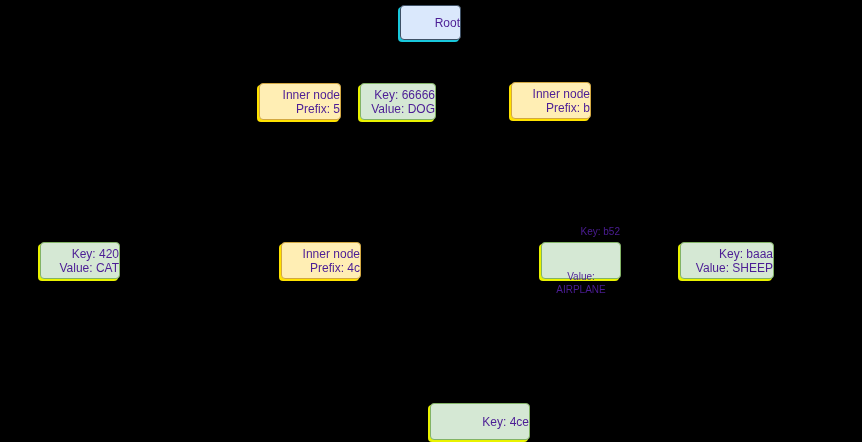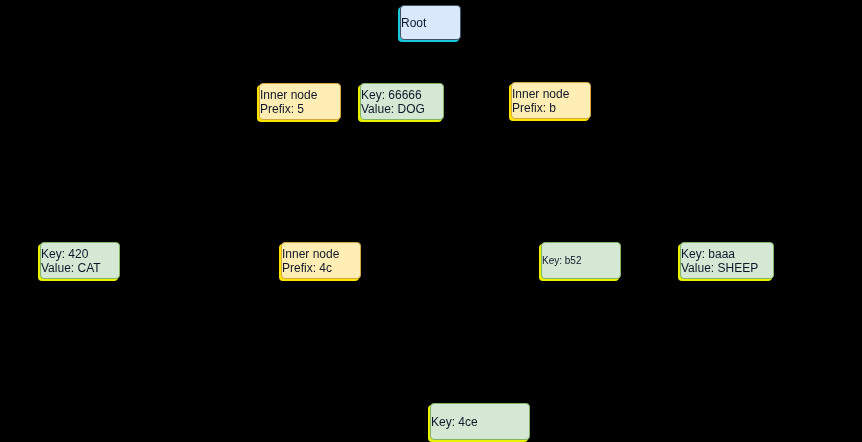--- a/index.html
+++ b/index.html
@@ -9,26 +9,26 @@
     height: 442px;
     background: #000000;
     overflow: hidden;
     font-family: "Liberation Sans", sans-serif;
   }
   .node {
     position: absolute;
     box-sizing: border-box;
     display: flex;
     flex-direction: column;
-    align-items: flex-start;
+    align-items: flex-end;
     justify-content: center;
     text-align: center;
     font-size: 12px;
     line-height: 14px;
-    color: #0f172a;
+    color: #4c1d95;
     border-radius: 4px;
     border: 1.5px solid #000;
     cursor: default;
   }
   .node.blue {
     background: var(--root-fill, #dae8fc);
     border-color: var(--root-border, #3f5166);
     box-shadow: -2px 2px 0 0 var(--root-glow, #19c8dc);
   }
   .node.yellow {
@@ -54,21 +54,21 @@
 
   <div class="node blue" style="left:400px; top:5px; width:61px; height:35px;">
     <span>Root</span>
   </div>
 
   <div class="node yellow" style="left:259px; top:83px; width:82px; height:37px;">
     <span>Inner node</span>
     <span>Prefix: 5</span>
   </div>
 
-  <div class="node green" style="left:360px; top:83px; width:84px; height:37px;">
+  <div class="node green" style="left:360px; top:83px; width:76px; height:37px;">
     <span>Key: 66666</span>
     <span>Value: DOG</span>
   </div>
 
   <div class="node yellow" style="left:511px; top:82px; width:80px; height:37px;">
     <span>Inner node</span>
     <span>Prefix: b</span>
   </div>
 
   <div class="node green" style="left:40px; top:242px; width:80px; height:37px;">
@@ -76,20 +76,21 @@
     <span>Value: CAT</span>
   </div>
 
   <div class="node yellow" style="left:281px; top:242px; width:80px; height:37px;">
     <span>Inner node</span>
     <span>Prefix: 4c</span>
   </div>
 
   <div class="node green small" style="left:541px; top:242px; width:80px; height:37px;gap:32px;">
     <span>Key: b52</span>
+    <span>Value: AIRPLANE</span>
   </div>
 
   <div class="node green" style="left:680px; top:242px; width:94px; height:37px;">
     <span>Key: baaa</span>
     <span>Value: SHEEP</span>
   </div>
 
 
   <div class="node green" style="left:430px; top:403px; width:100px; height:37px;">
     <span>Key: 4ce</span>

